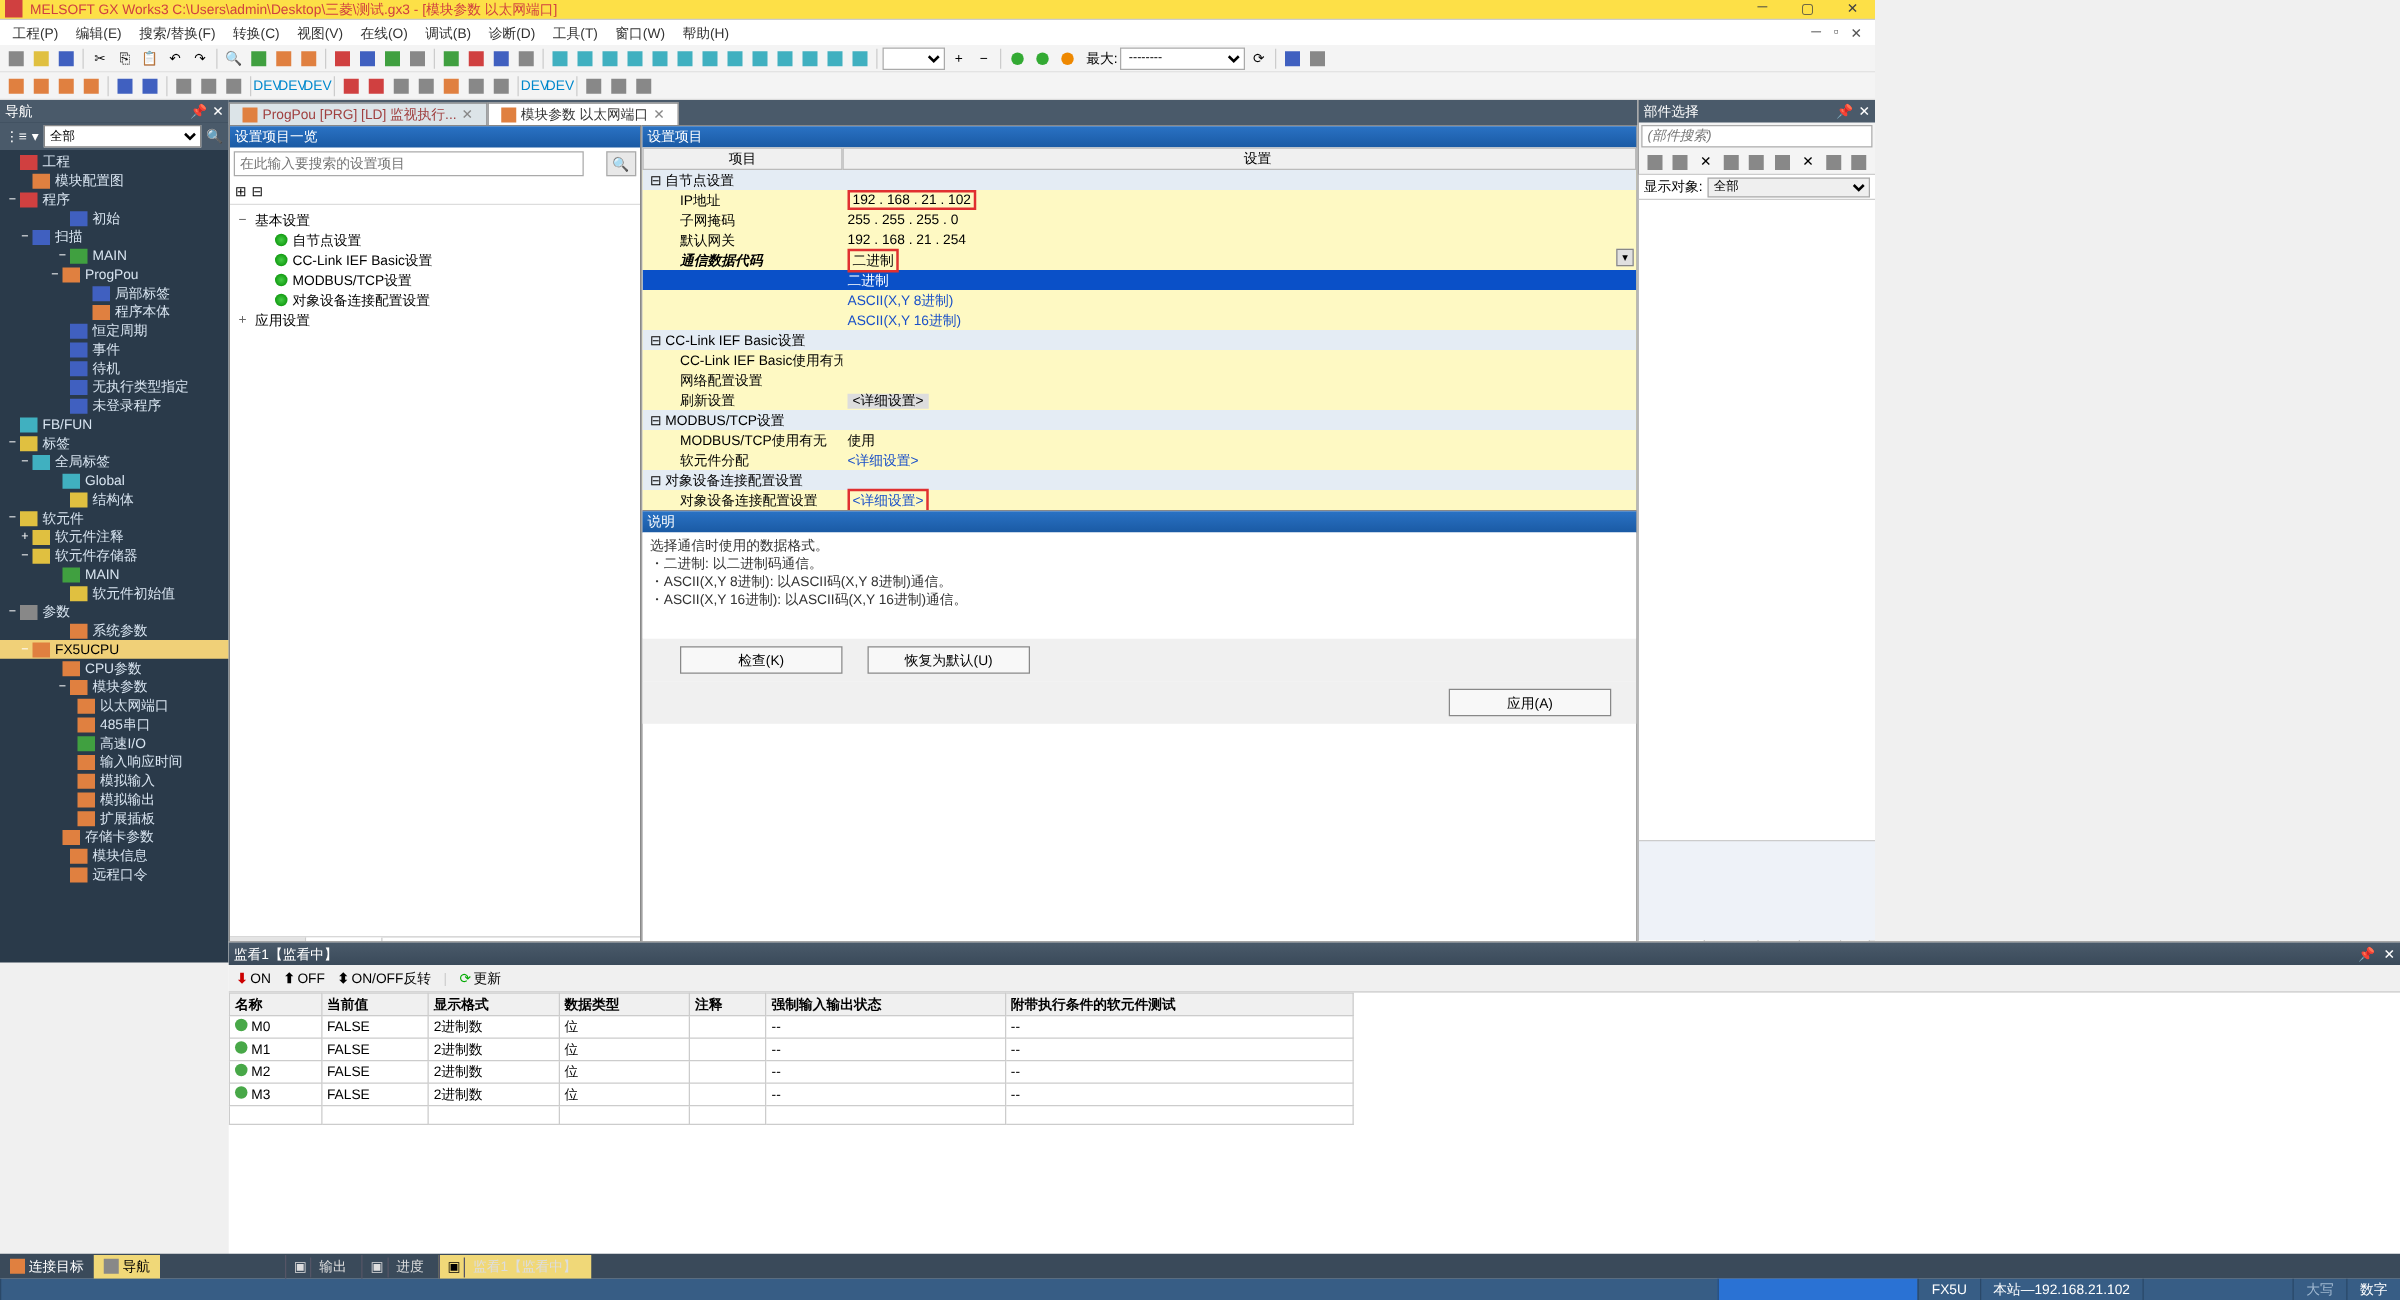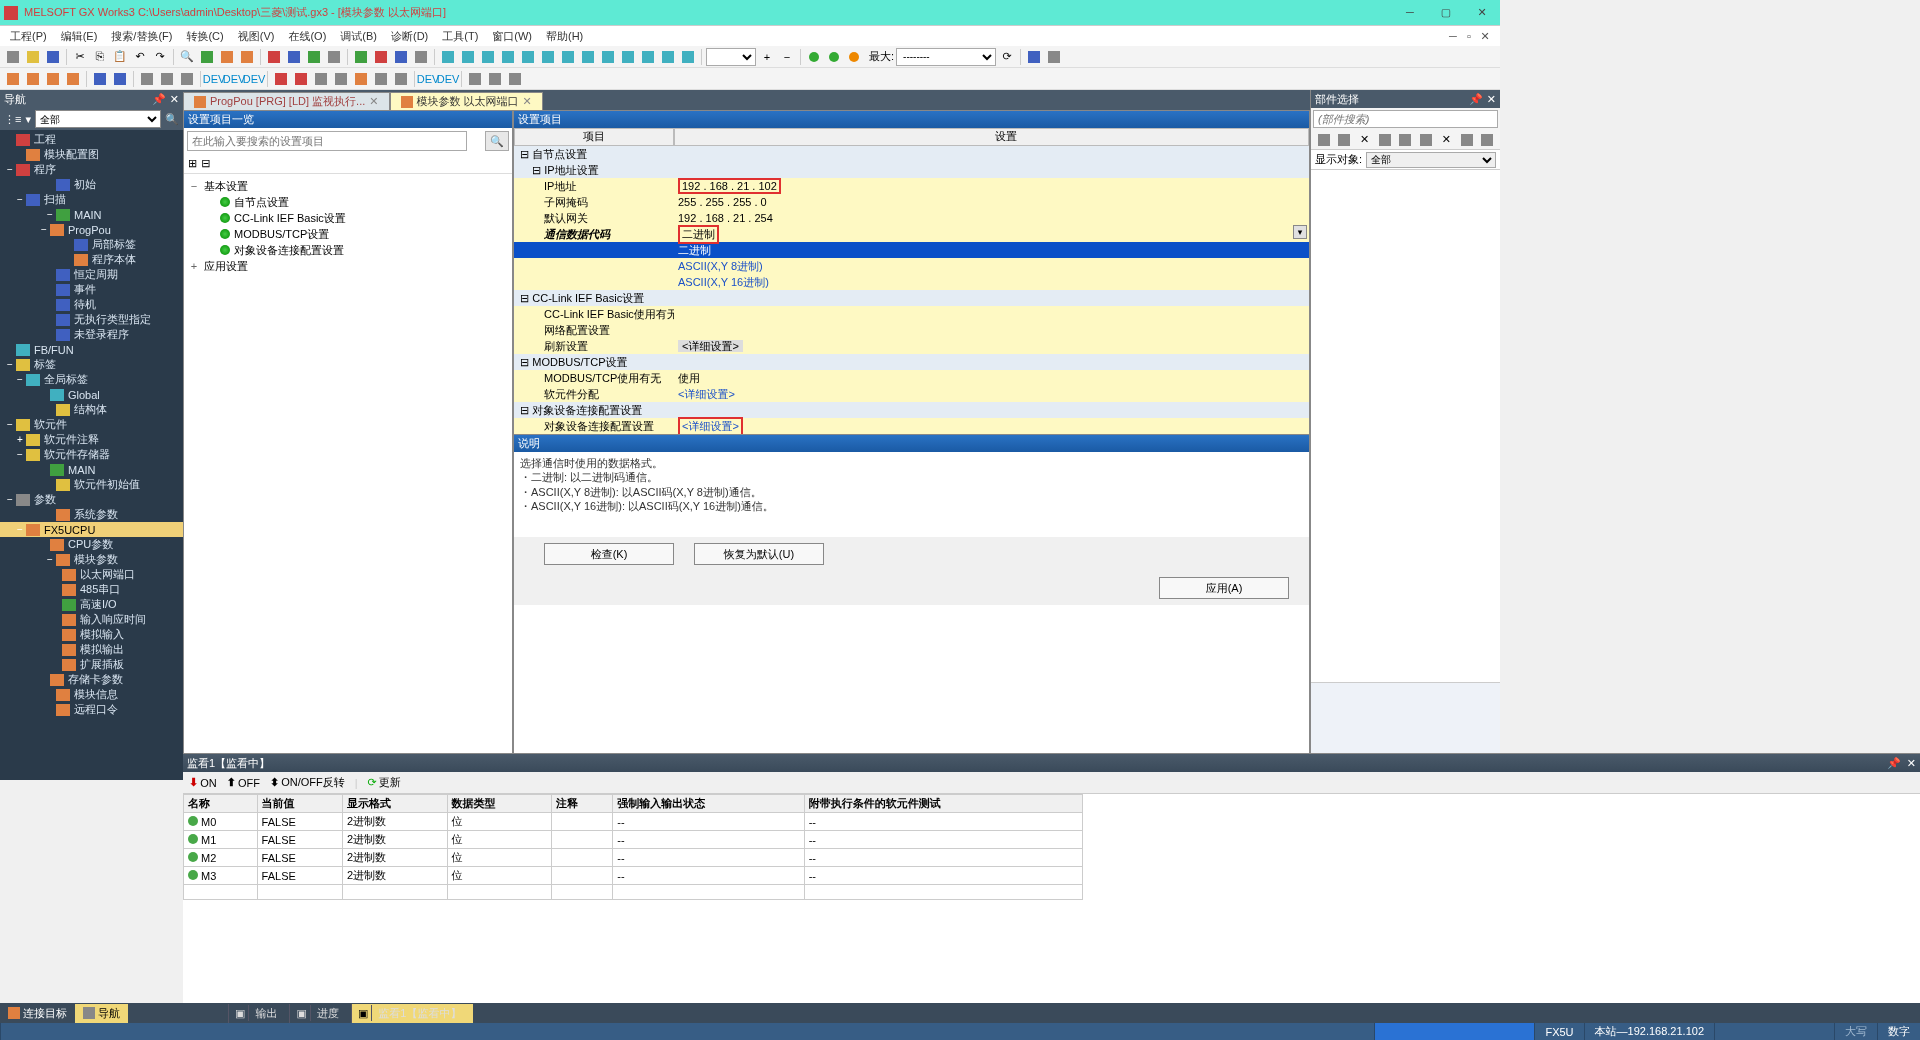--- a/index.html
+++ b/index.html
@@ -1,19 +1,19 @@
 <!DOCTYPE html>
 <html><head>
 <meta charset="utf-8">
 <style>
 * { margin: 0; padding: 0; box-sizing: border-box; font-family: "Microsoft YaHei", "Segoe UI", Tahoma, sans-serif; font-size: 11px; }
 body { background: #f0f0f0; overflow: hidden; width: 1500px; height: 811px; }
 
 
-.title-bar { background: #5eead4; height: 26px; display: flex; align-items: center; padding-left: 4px; border-bottom: 1px solid #ccc; }
+.title-bar { background: #fde047; height: 16px; display: flex; padding-left: 4px; border-bottom: 1px solid #ccc; }
 .title-bar .app-icon { width: 14px; height: 14px; background: #d04040; margin-right: 6px; }
 .title-text { color: #d04040; flex: 1; }
 .win-controls { display: flex; }
 .win-controls span { width: 36px; text-align: center; color: #444; cursor: default; }
 
 
 .menu-bar { background: #fff; height: 20px; display: flex; align-items: center; padding-left: 10px; gap: 14px; color: #333; }
 .mdi-controls { margin-left: auto; display:flex; gap:2px; padding-right:8px;}
 .mdi-controls span{ width:14px; text-align:center; color:#555; }
 
@@ -37,21 +37,21 @@
 .nav-item.sel { background: #f0d078; color: #000; }
 .nav-exp { width: 12px; color: #fff; text-align: center; font-size: 10px; }
 .nav-ico { width: 14px; height: 12px; margin-right: 4px; display:inline-flex; align-items:center; justify-content:center; }
 .pad1 { padding-left: 14px; } .pad2 { padding-left: 44px; } .pad3 { padding-left: 38px; } .pad4 { padding-left: 50px; } .pad5 { padding-left: 62px; }
 
 
 .center { flex: 1; display: flex; flex-direction: column; background: #f0f0f0; }
 .doc-tabs { height: 20px; background: #4a5a6a; display: flex; align-items: flex-end; }
 .doc-tab { height: 18px; padding: 0 10px; display: flex; align-items: center; gap: 4px; border: 1px solid #888; border-bottom: none; font-size: 11px; }
 .doc-tab.inactive { background: #dce4e8; color: #a04040; }
-.doc-tab.active { background: #fef9c3; color: #333; justify-content: space-between; }
+.doc-tab.active { background: #ffffff; color: #333; justify-content: space-between; }
 .doc-tab .tab-ico { width: 12px; height: 12px; }
 .doc-tab .close-x { color: #888; }
 
 .editor-row { flex: 1; display: flex; overflow: hidden; }
 
 
 .settings-tree-panel { width: 330px; display: flex; flex-direction: column; border: 1px solid #888; background: #fff; }
 .panel-title { background: linear-gradient(#2a72c4,#1a5aa4); color: #fff; height: 17px; padding: 0 4px; display:flex; align-items:center; }
 .settings-search { display: flex; padding: 3px; gap: 18px; }
 .settings-search input { flex: 1; border: 1px solid #aaa; height: 20px; padding: 0 4px; font-size: 11px; }
@@ -628,24 +628,20 @@
 
       <div class="settings-grid-panel">
         <div class="panel-title">设置项目</div>
         <div style="display:flex; height:18px; background:#f0f0f0;">
           <div style="width:160px; text-align:center; border:1px solid #bbb;">项目</div>
           <div style="flex:1; text-align:center; border:1px solid #bbb;padding-left:29px;">设置</div>
         </div>
         <div class="grid-body" id="grid-body" style="position:relative">
             <div class="grid-row group-row">
               <div class="cell-item" style="padding-left:6px">⊟ 自节点设置</div>
-              <div class="cell-set"></div>
-            </div>
-            <div class="grid-row group-row">
-              <div class="cell-item" style="padding-left:18px">⊟ IP地址设置</div>
               <div class="cell-set"></div>
             </div>
             <div class="grid-row">
               <div class="cell-item" style="padding-left:30px">IP地址</div>
               <div class="cell-set" style="position:relative"><span class="red-box">192 . 168 .  21 . 102</span></div>
             </div>
             <div class="grid-row">
               <div class="cell-item" style="padding-left:30px">子网掩码</div>
               <div class="cell-set" style="position:relative">255 . 255 . 255 .   0</div>
             </div>

